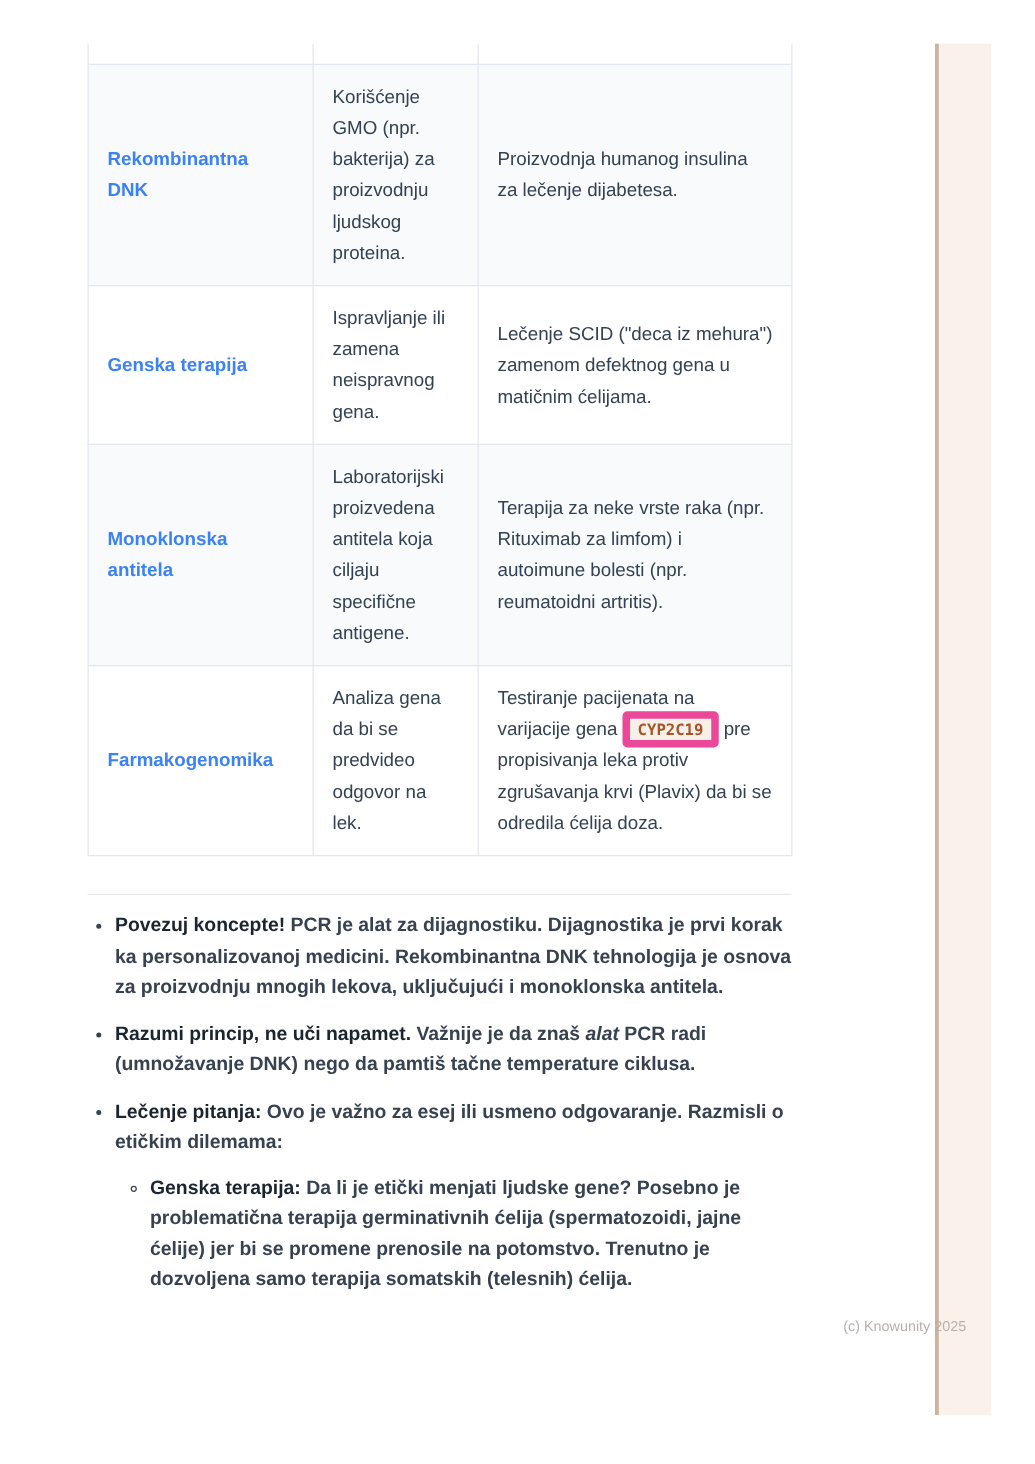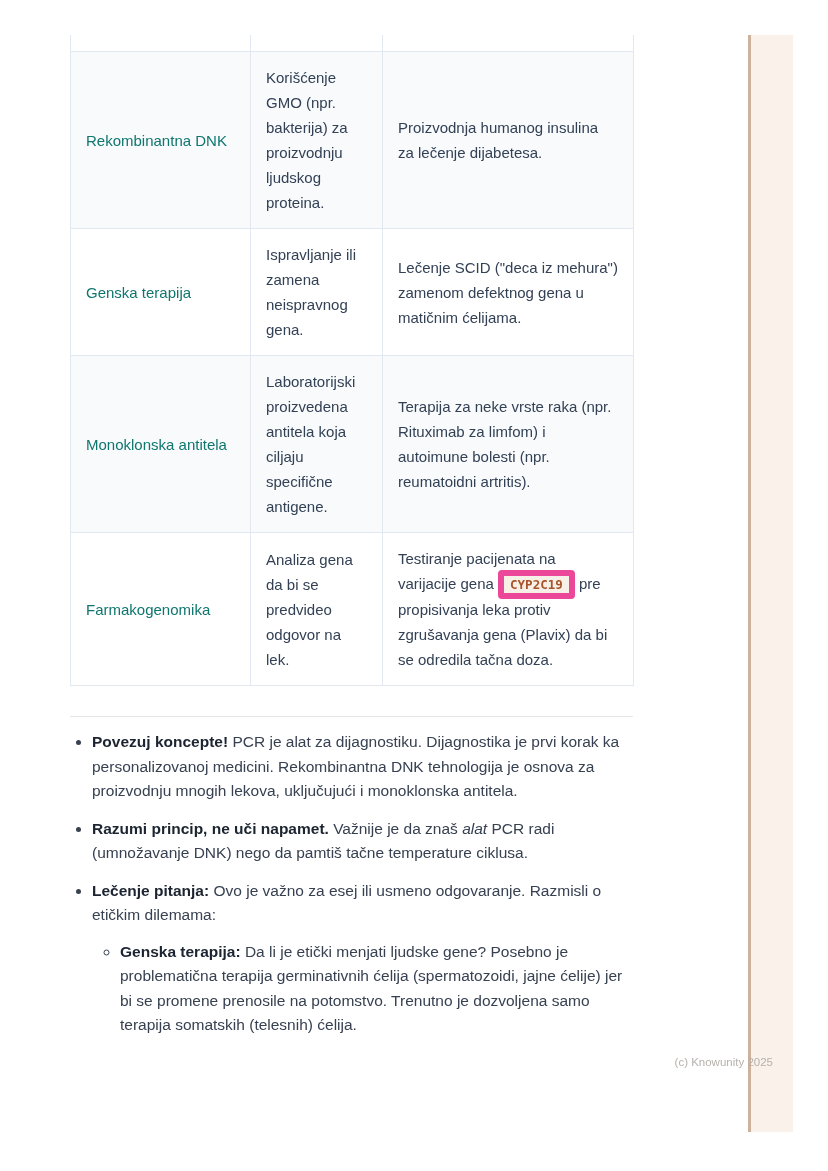--- a/index.html
+++ b/index.html
@@ -44,22 +44,22 @@
     word-wrap: break-word;
   }
   table.tbl tr.partial td {
     border-top: none;
     height: 16px;
     padding: 0;
     background: #ffffff;
   }
   table.tbl tr.alt td { background: #f8fafc; }
   table.tbl td.term {
-    font-weight: normal;
-    color: #0f766e;
+    font-weight: bold;
+    color: #3b82f6;
   }
 
   .code-chip {
     font-family: "DejaVu Sans Mono", monospace;
     font-size: 12.5px;
     font-weight: 600;
     color: #a8532a;
     background: #f7f0e7;
     border: 6px solid #ec4899;
     border-radius: 4px;
@@ -78,20 +78,21 @@
     font-size: 24px;
     line-height: 30px;
     font-weight: bold;
     color: #e8951e;
   }
 
   ul.bullets {
     margin: 13px 0 0 0;
     padding: 0 0 0 22px;
     list-style: disc outside;
+    font-weight: bold;
   }
   ul.bullets > li {
     font-size: 15.5px;
     line-height: 24.5px;
     margin-bottom: 13px;
     color: #374151;
   }
   ul.bullets strong { color: #1b2430; }
   ul.sub {
     margin: 12px 0 0 0;
@@ -146,21 +147,21 @@
         <td class="term">Monoklonska antitela</td>
         <td>Laboratorijski proizvedena antitela koja ciljaju specifične antigene.</td>
         <td>Terapija za neke vrste raka (npr. Rituximab za limfom) i autoimune bolesti (npr. reumatoidni artritis).</td>
       </tr>
       <tr>
         <td class="term">Farmakogenomika</td>
         <td>Analiza gena da bi se predvideo odgovor na lek.</td>
         <td>
           <span>Testiranje pacijenata na varijacije gena</span>
           <code class="code-chip">CYP2C19</code>
-          <span>pre propisivanja leka protiv zgrušavanja gena (Plavix) da bi se odredila tačna doza.</span>
+          <span>pre propisivanja leka protiv zgrušavanja krvi (Plavix) da bi se odredila ćelija doza.</span>
         </td>
       </tr>
     </tbody>
   </table>
 
   <div class="divider"></div>
 
 
   <ul class="bullets">
     <li>

